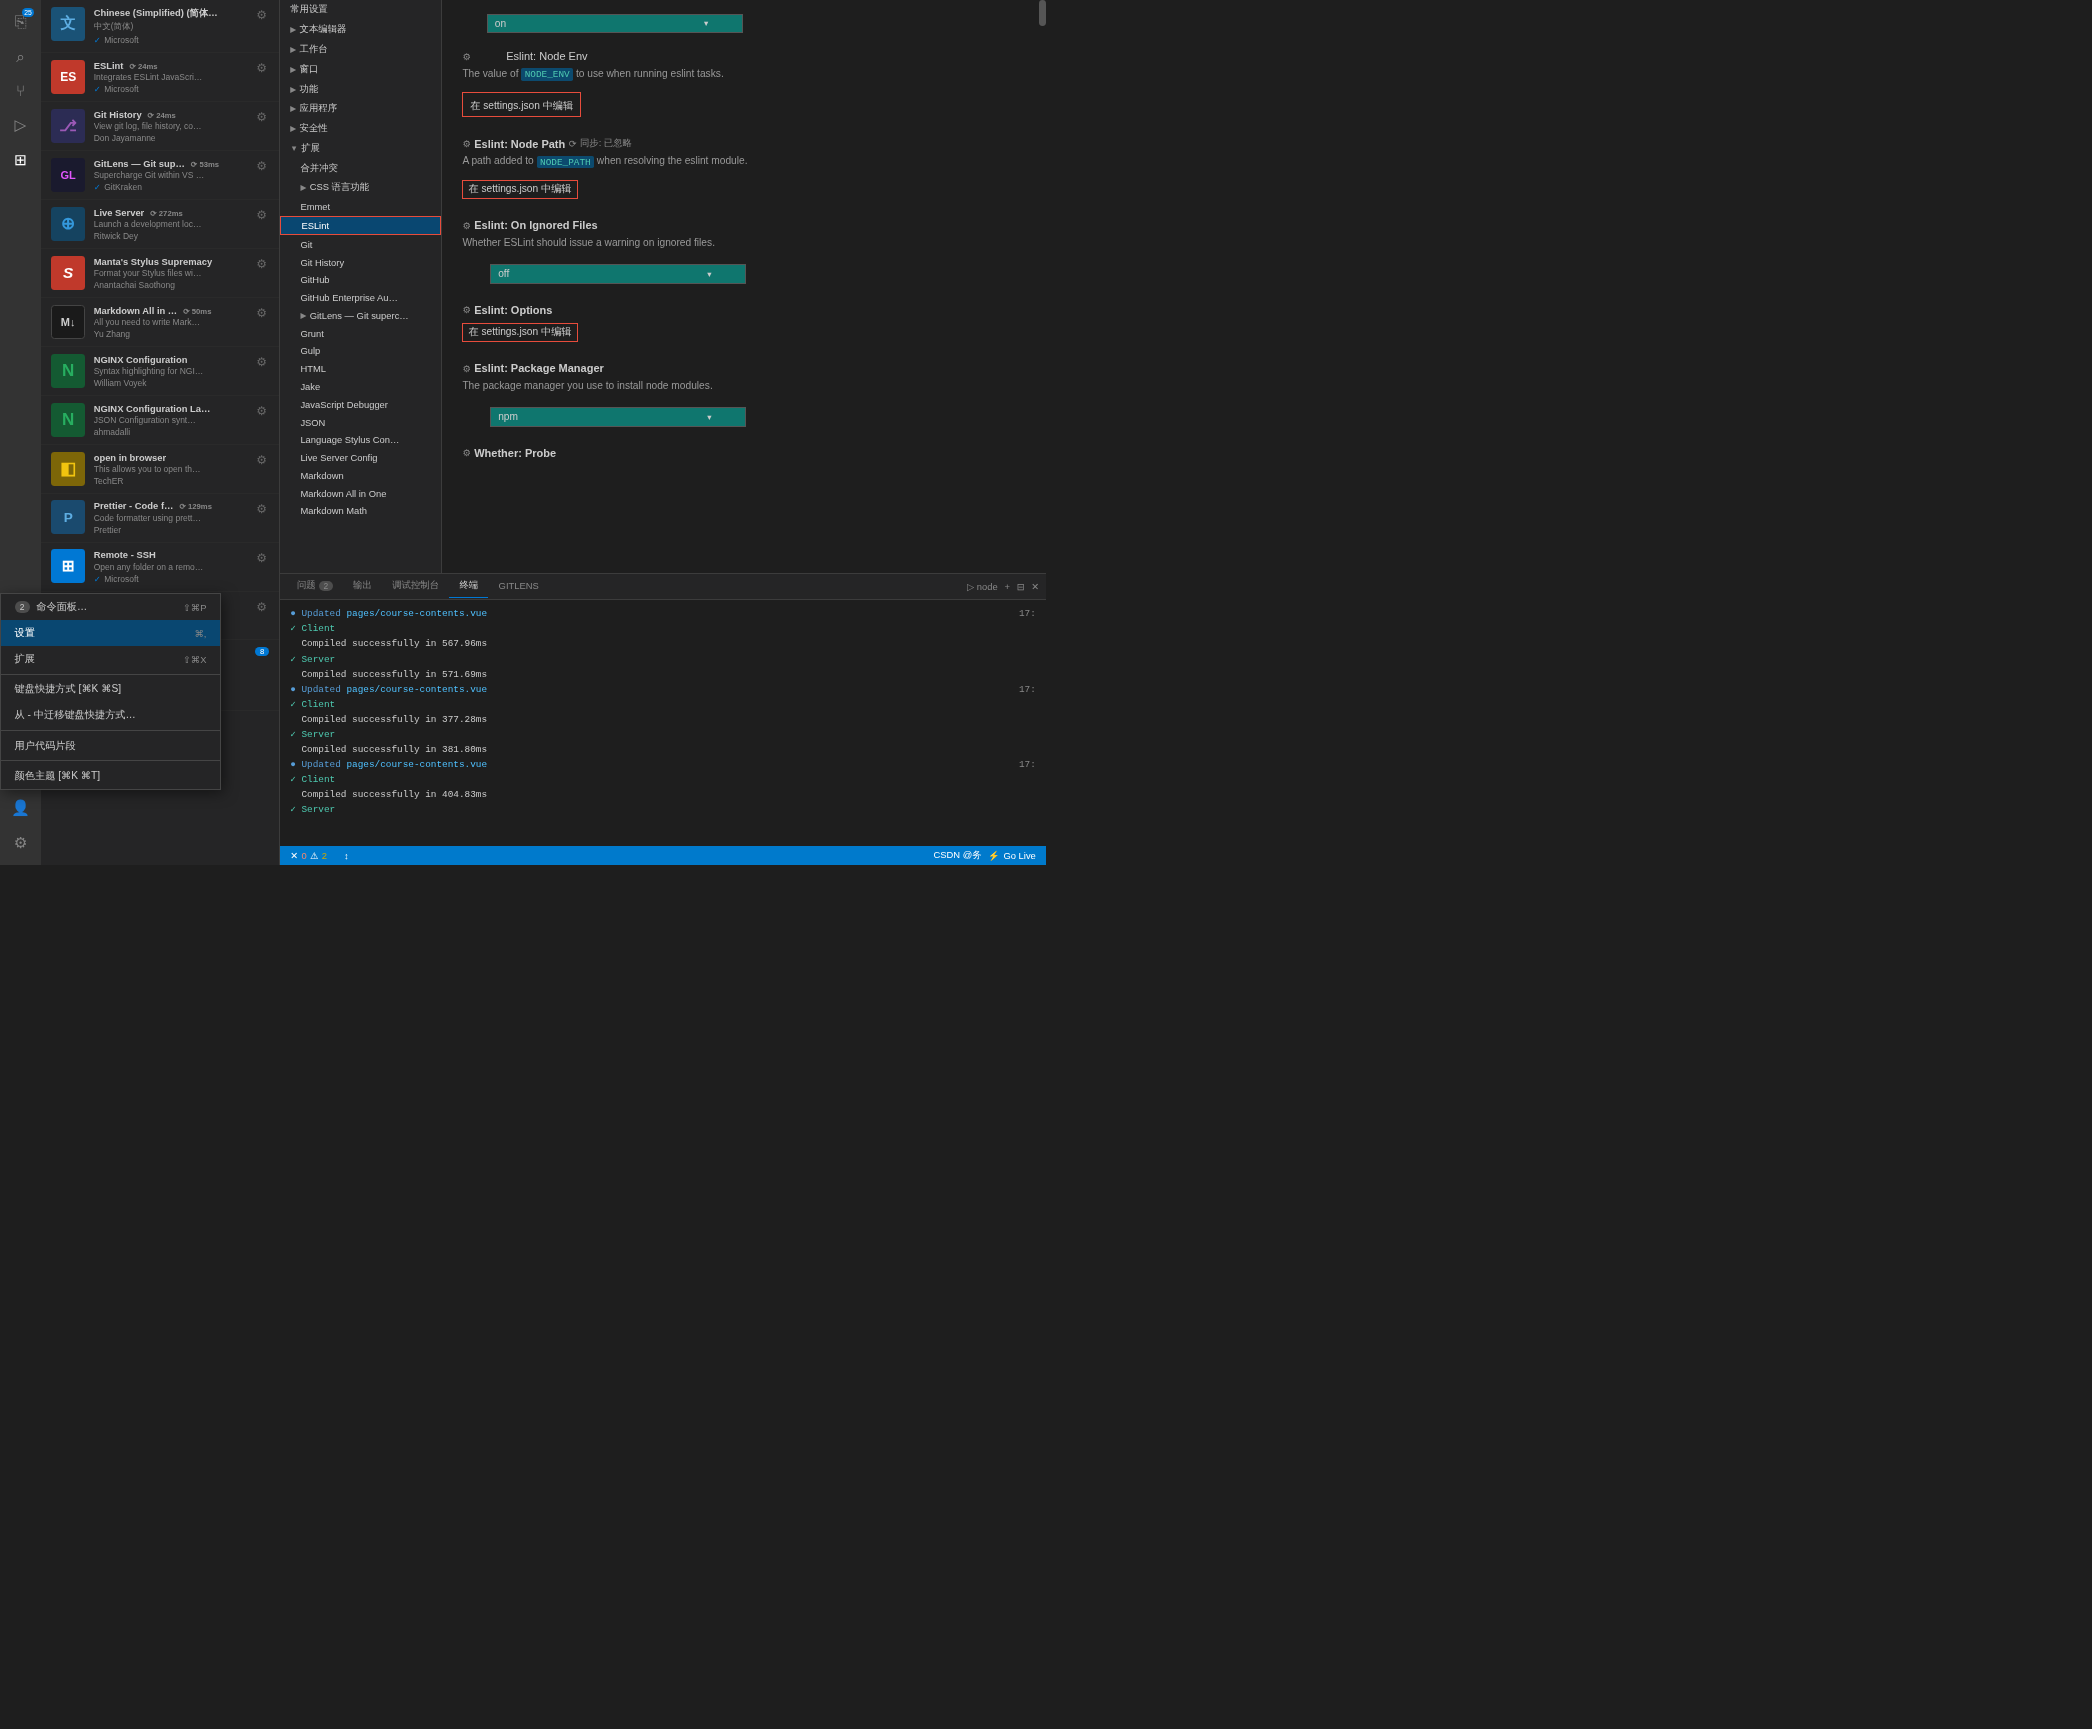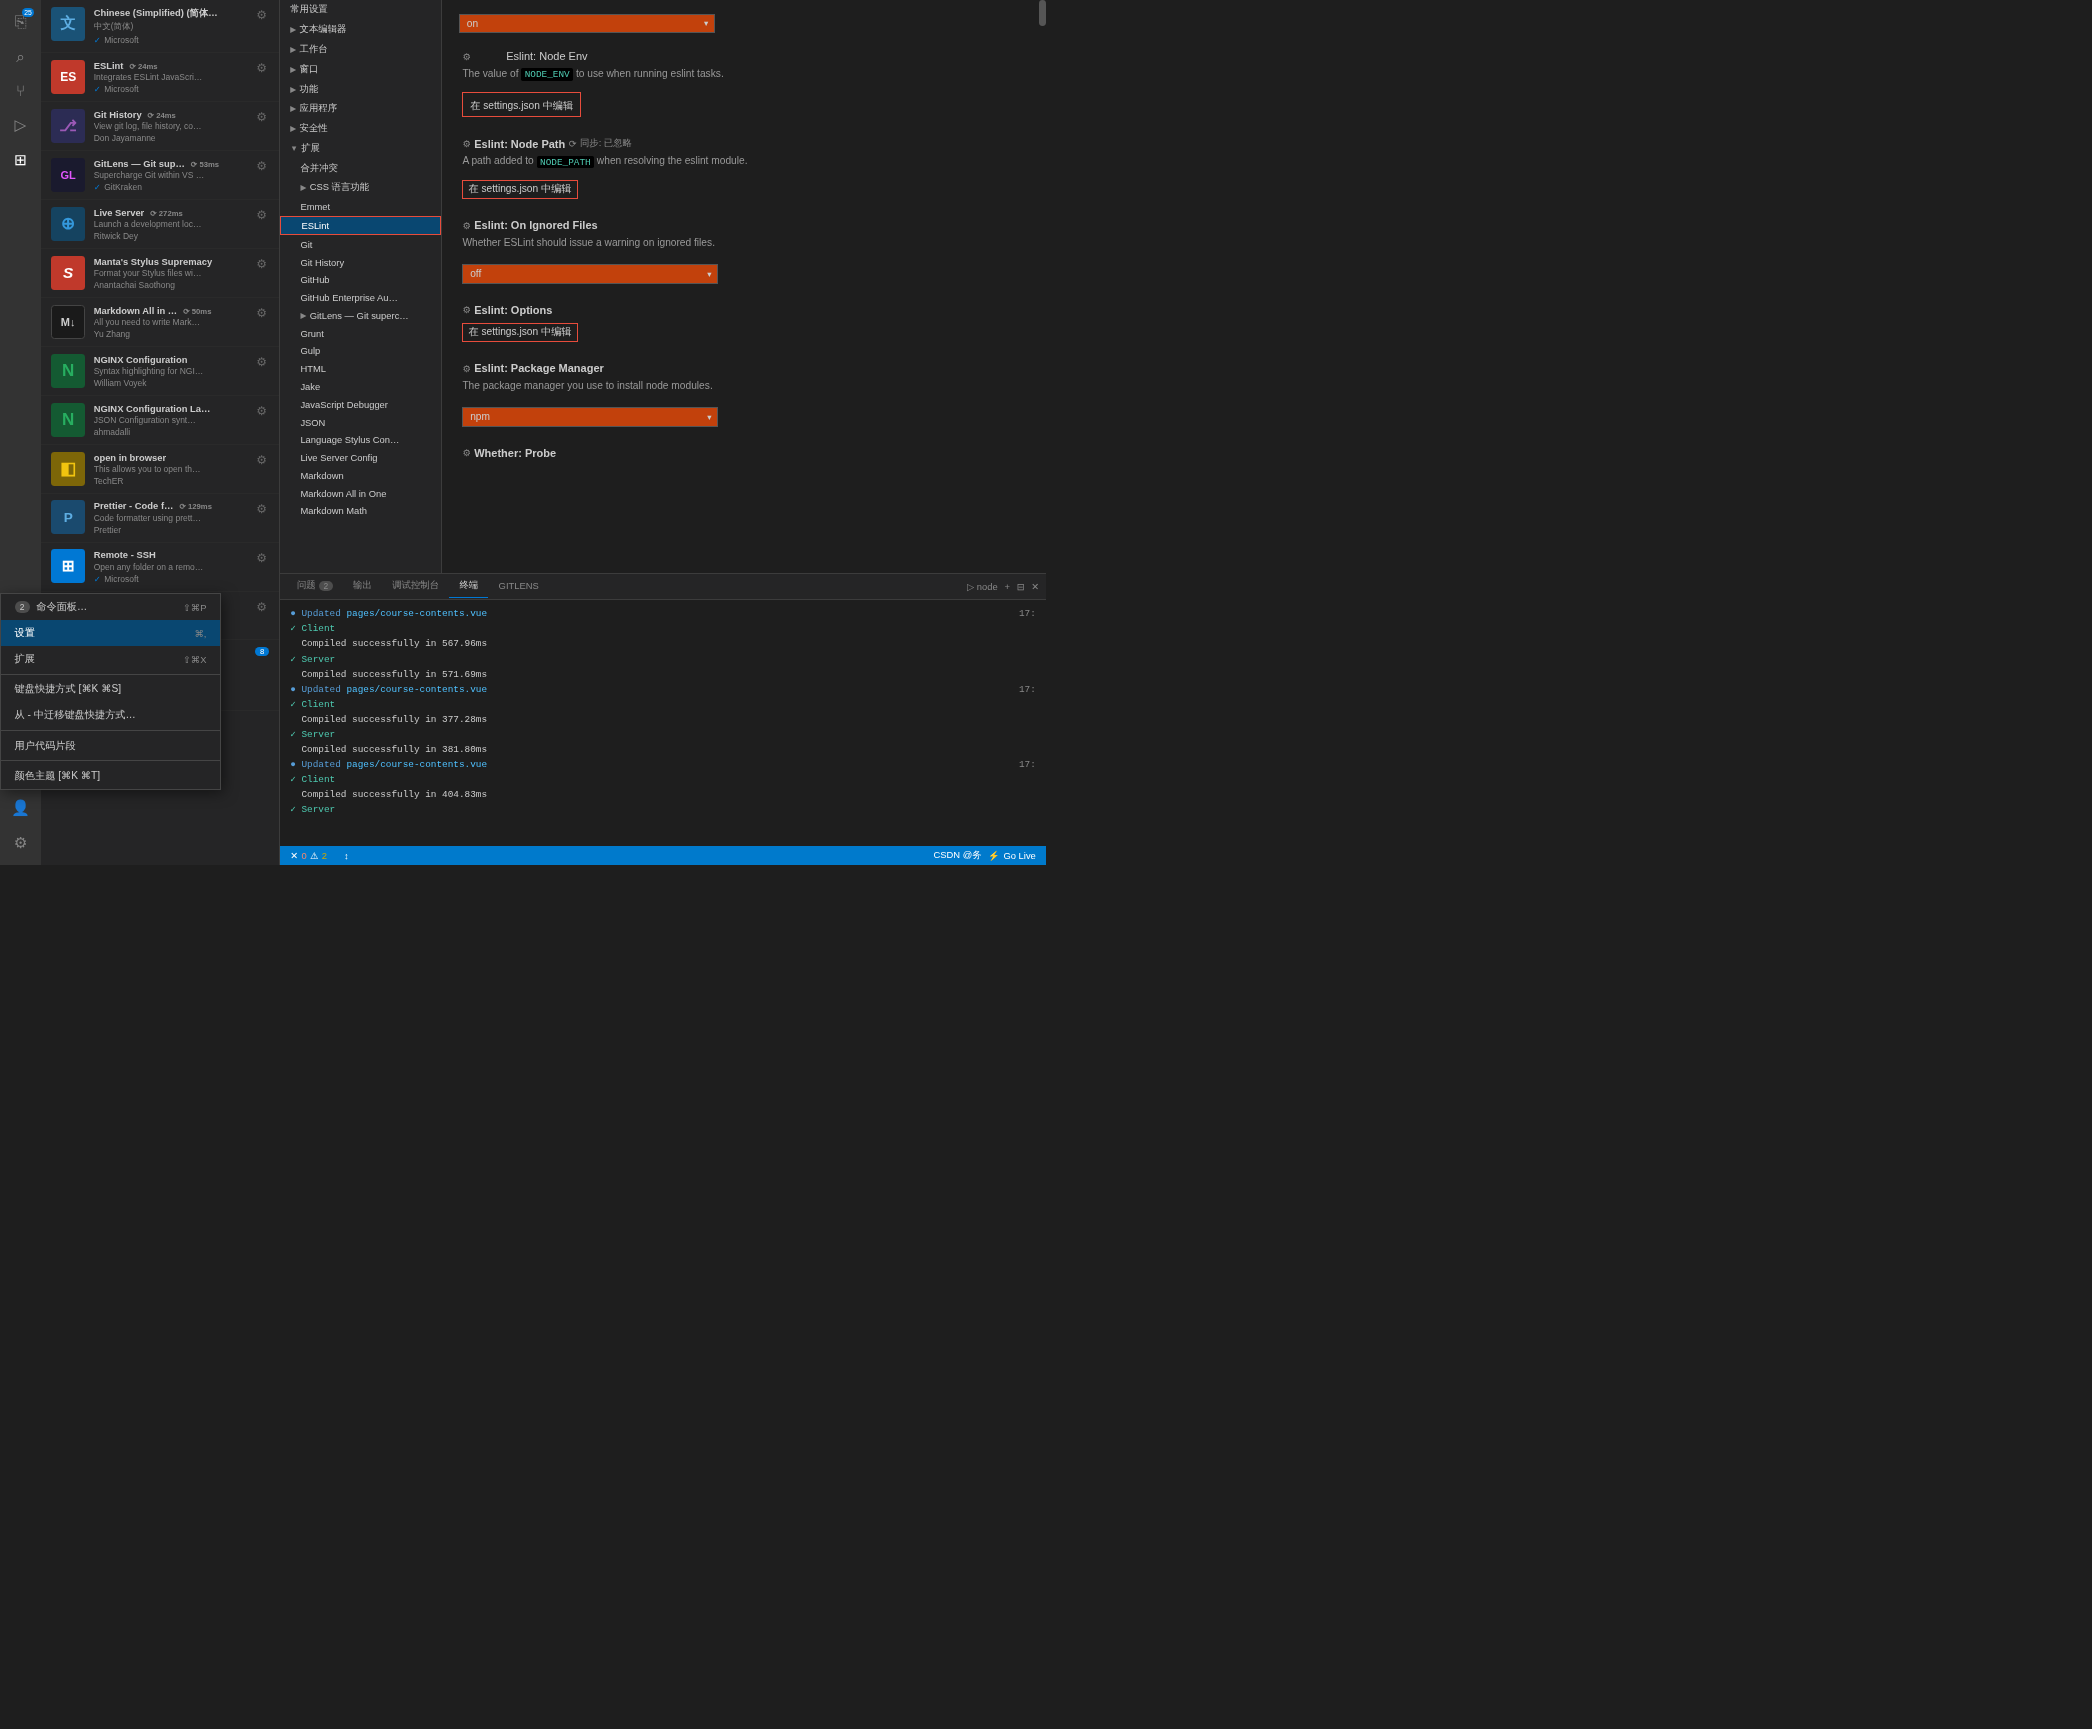--- a/index.html
+++ b/index.html
@@ -183,21 +183,21 @@
 
     .setting-desc {
       font-size: 10.2px;
       color: #999999;
       margin-bottom: 6.8px;
       line-height: 1.5;
     }
 
     .setting-desc code {
       color: #4ec9b0;
-      background: #000000;
+      background: #0c4a6e;
       padding: 0.9px 3.4px;
       border-radius: 1.7px;
       font-family: 'Courier New', monospace;
       font-size: 9.4px;
     }
 
     .setting-link {
       color: #3794ff;
       text-decoration: none;
       font-size: 10.2px;
@@ -214,27 +214,28 @@
     }
 
     .select-wrapper {
       position: relative;
       display: inline-block;
       width: 256px;
     }
 
     .setting-select {
       width: 100%;
-      background: #c2410c;
+      background: #0f766e;
       border: 0.9px solid #555;
       color: #cccccc;
       padding: 3.4px 24px 3.4px 6.8px;
       font-size: 10.2px;
       cursor: pointer;
       appearance: none;
+      margin-left: 28px;
       -webkit-appearance: none;
     }
 
     .select-arrow {
       position: absolute;
       right: 6.8px;
       top: 50%;
       transform: translateY(-50%);
       pointer-events: none;
       color: #cccccc;

